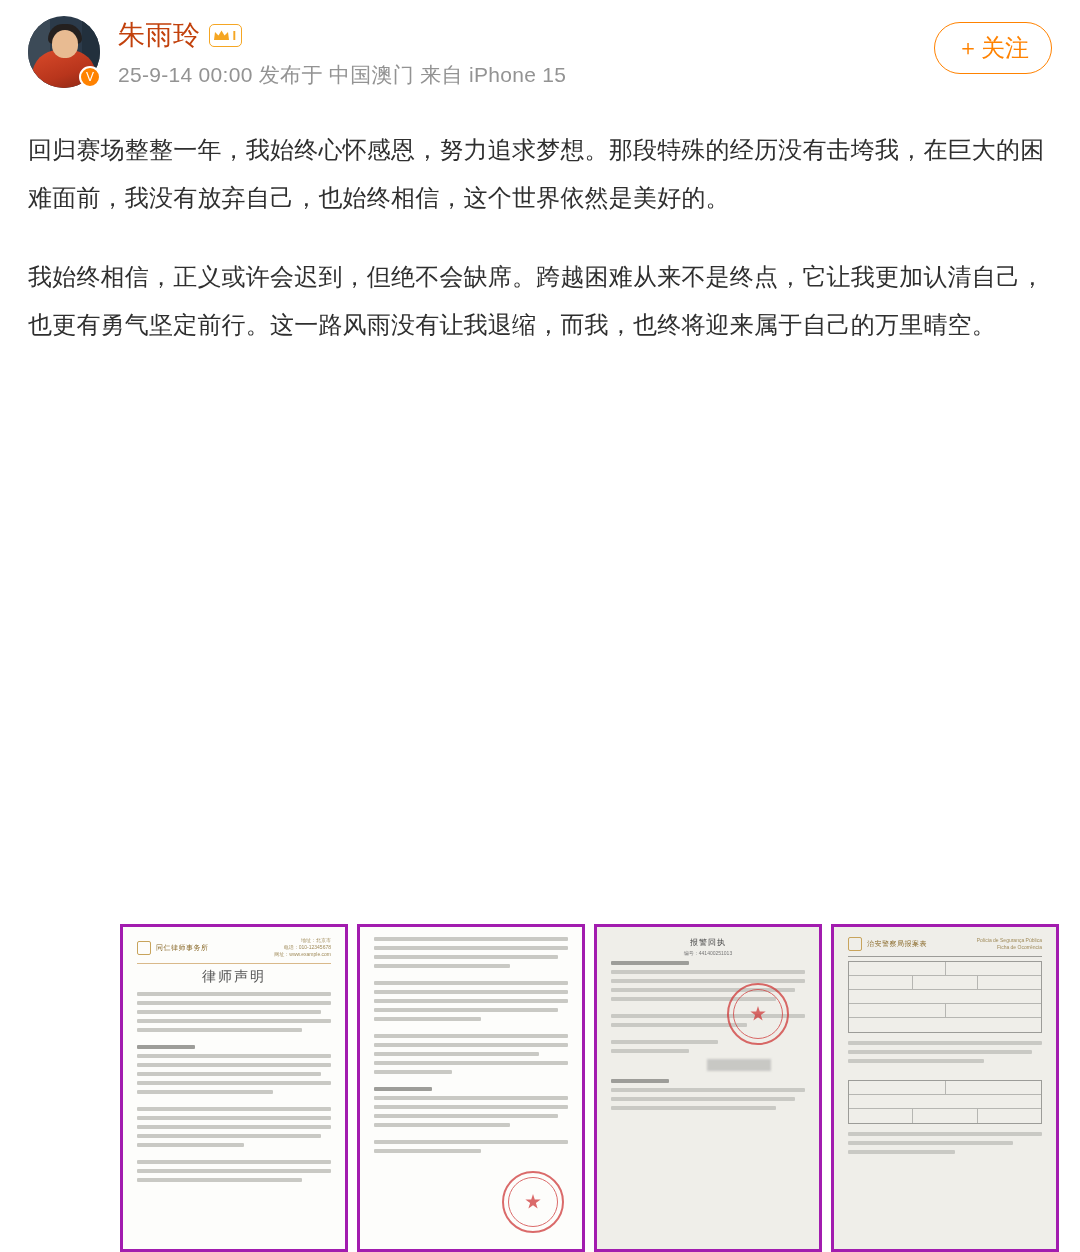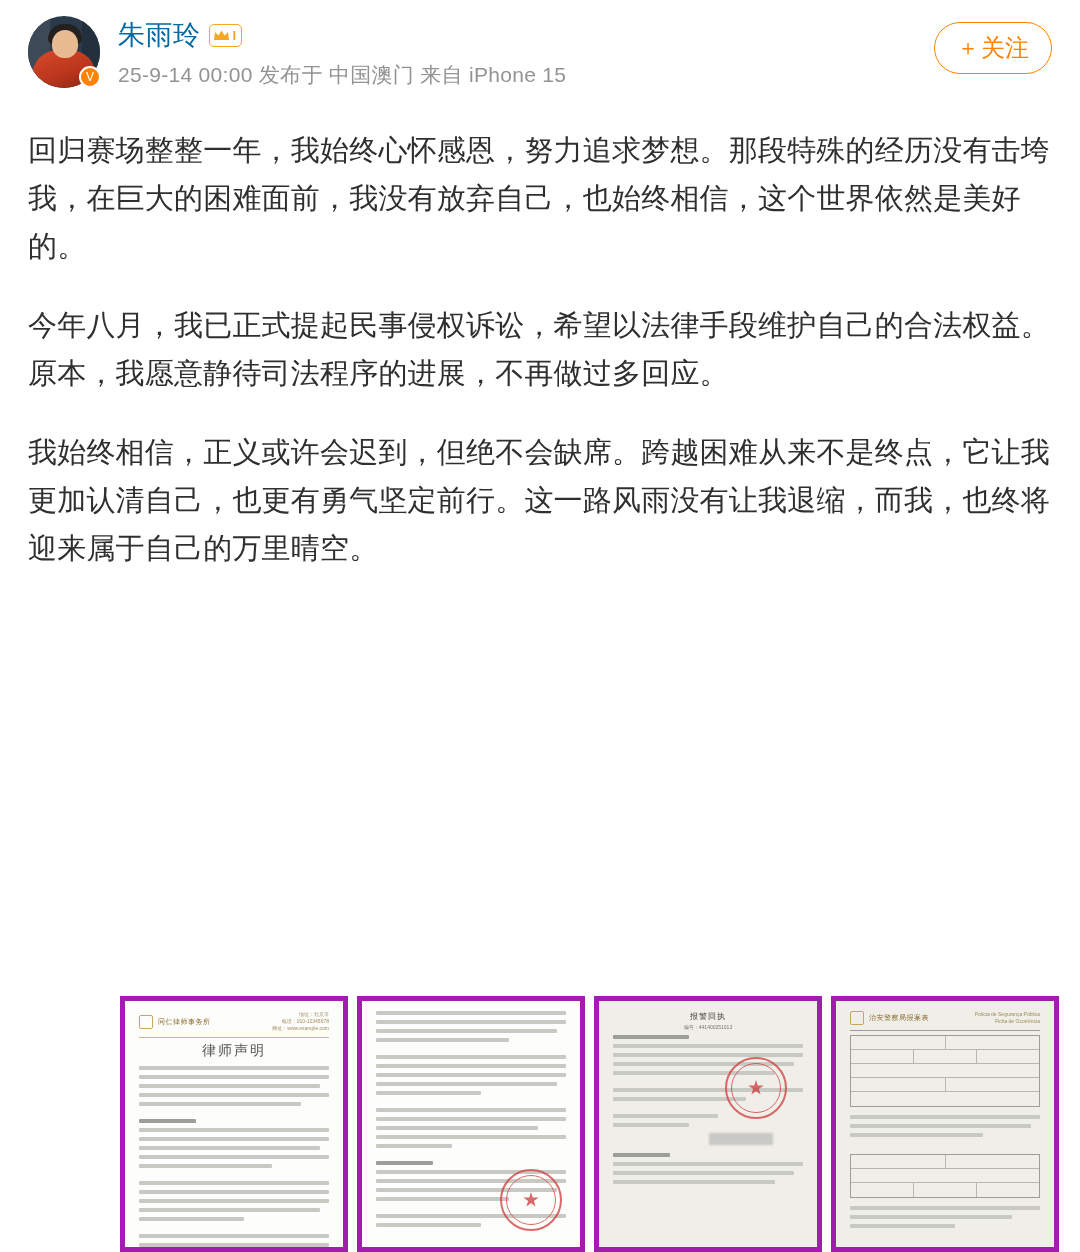--- a/index.html
+++ b/index.html
@@ -89,21 +89,21 @@
     padding-top: 4px;
   }
   .name-row {
     display: flex;
     align-items: center;
     gap: 8px;
     height: 34px;
   }
   .username {
     font-size: 27px;
-    color: #0369a1;
+    color: #c2410c;
     font-weight: 500;
     letter-spacing: 0.5px;
   }
   .vip-badge {
     display: inline-flex;
     align-items: center;
     gap: 3px;
     border: 1px solid #f5a623;
     border-radius: 5px;
     padding: 1px 5px 1px 3px;
@@ -144,42 +144,42 @@
     align-items: center;
     gap: 2px;
     cursor: pointer;
   }
   .follow-btn .plus {
     font-size: 22px;
     line-height: 22px;
   }
   .content {
     margin-top: 20px;
-    font-size: 29px;
+    font-size: 24px;
     line-height: 48px;
     color: #2f2f2f;
     letter-spacing: 0.2px;
   }
   .content p {
     margin: 0 0 31px 0;
   }
   .content p:last-child { margin-bottom: 0; }
   .images {
     position: absolute;
     left: 120px;
     bottom: 0;
     width: 940px;
     display: flex;
     gap: 9px;
   }
   .doc {
     width: 228px;
-    height: 256px;
+    height: 328px;
     background: #fdfdfb;
-    border: 5px solid #a21caf;
+    border: 3px solid #a21caf;
     overflow: hidden;
     position: relative;
   }
   .doc.scan { background: #efeee9; }
   .doc-inner { position: absolute; inset: 0; padding: 10px 14px; }
   .lh { height: 4px; background: #c9c9c4; margin-bottom: 5px; border-radius: 1px; }
   .lh.w30 { width: 30%; }
   .lh.w40 { width: 40%; }
   .lh.w55 { width: 55%; }
   .lh.w70 { width: 70%; }
@@ -312,21 +312,20 @@
     </div>
 
     <div class="follow-btn">
       <span class="plus">＋</span>
       <span>关注</span>
     </div>
   </div>
 
   <div class="content">
     <p>回归赛场整整一年，我始终心怀感恩，努力追求梦想。那段特殊的经历没有击垮我，在巨大的困难面前，我没有放弃自己，也始终相信，这个世界依然是美好的。</p>
-    <p>今年八月，我已正式提起民事侵权诉讼，希望以法律手段维护自己的合法权益。原本，我愿意静待司法程序的进展，不再做过多回应。</p>
     <p>我始终相信，正义或许会迟到，但绝不会缺席。跨越困难从来不是终点，它让我更加认清自己，也更有勇气坚定前行。这一路风雨没有让我退缩，而我，也终将迎来属于自己的万里晴空。</p>
   </div>
 
   <div class="images">
 
     <div class="doc">
       <div class="doc-inner">
         <div class="firm-head">
           <div class="firm-logo"></div>
           <div class="firm-name">同仁律师事务所</div>

